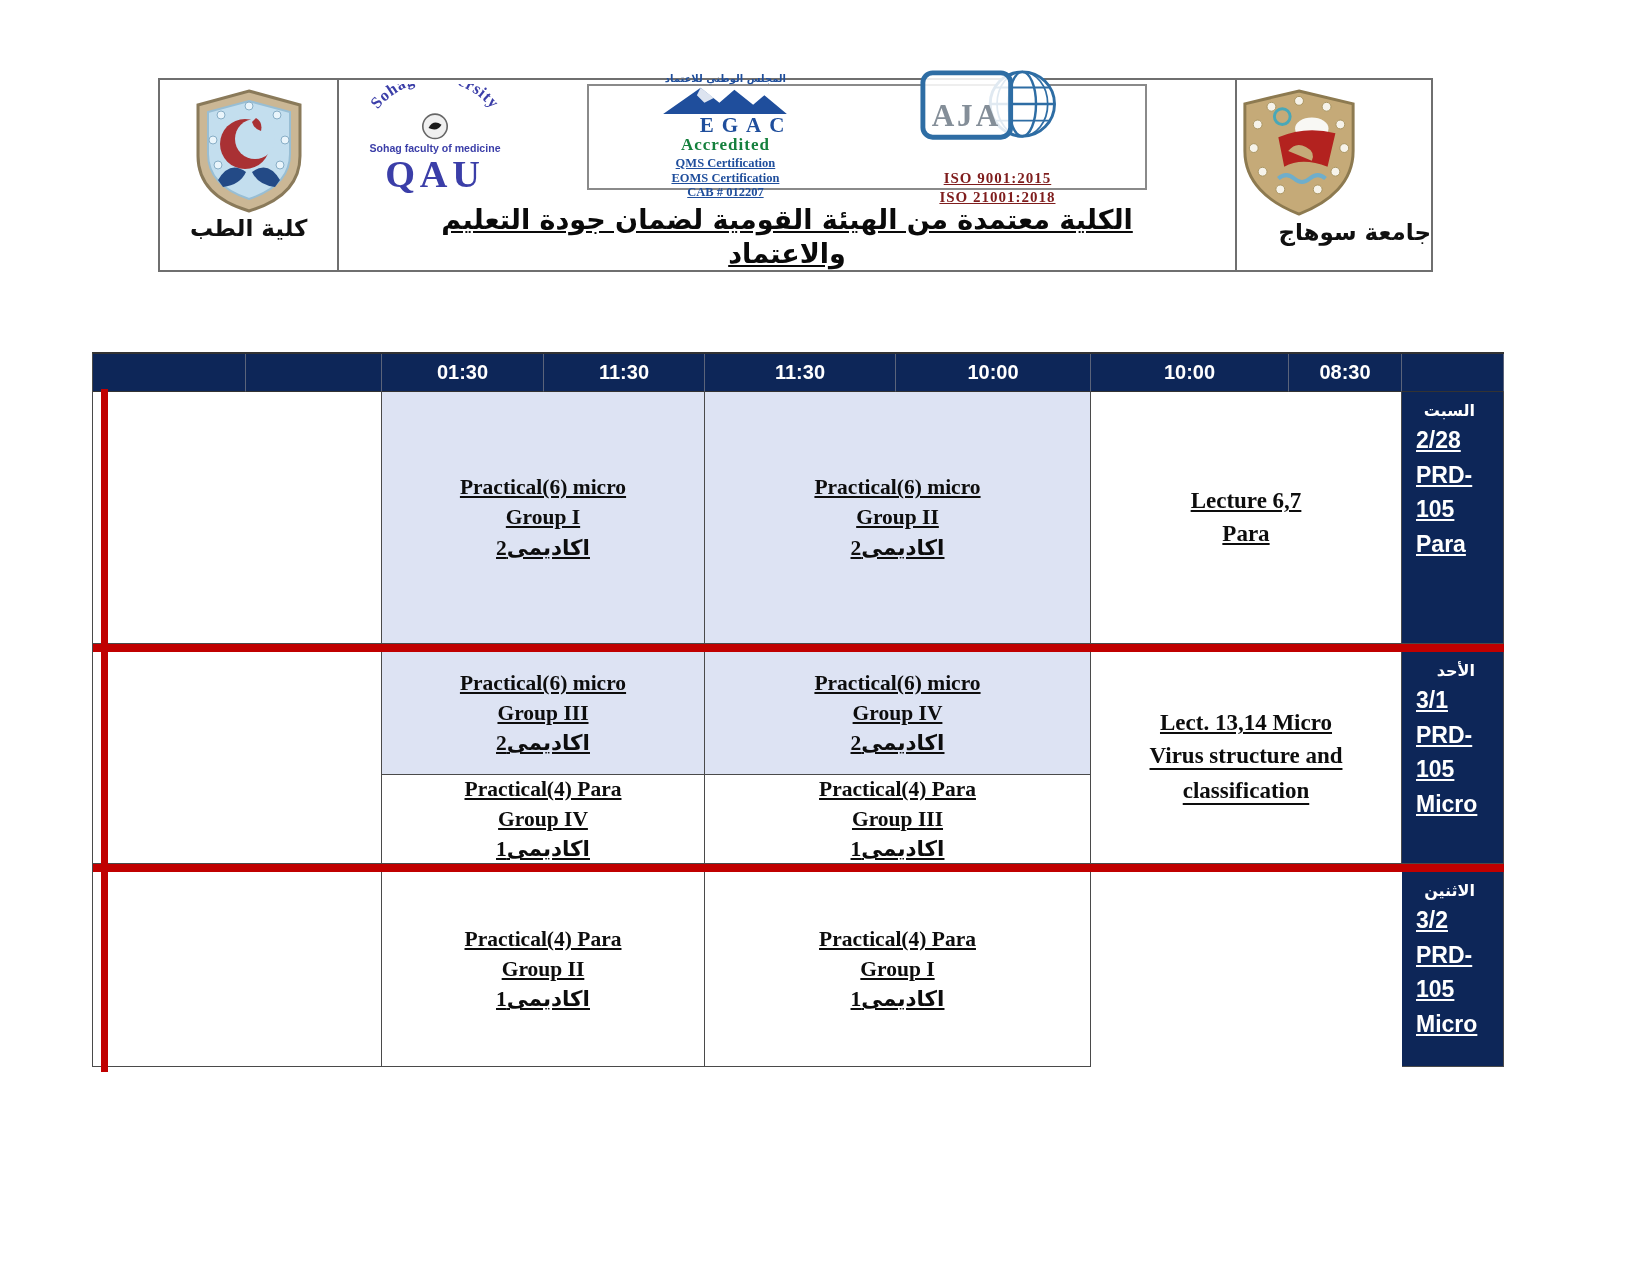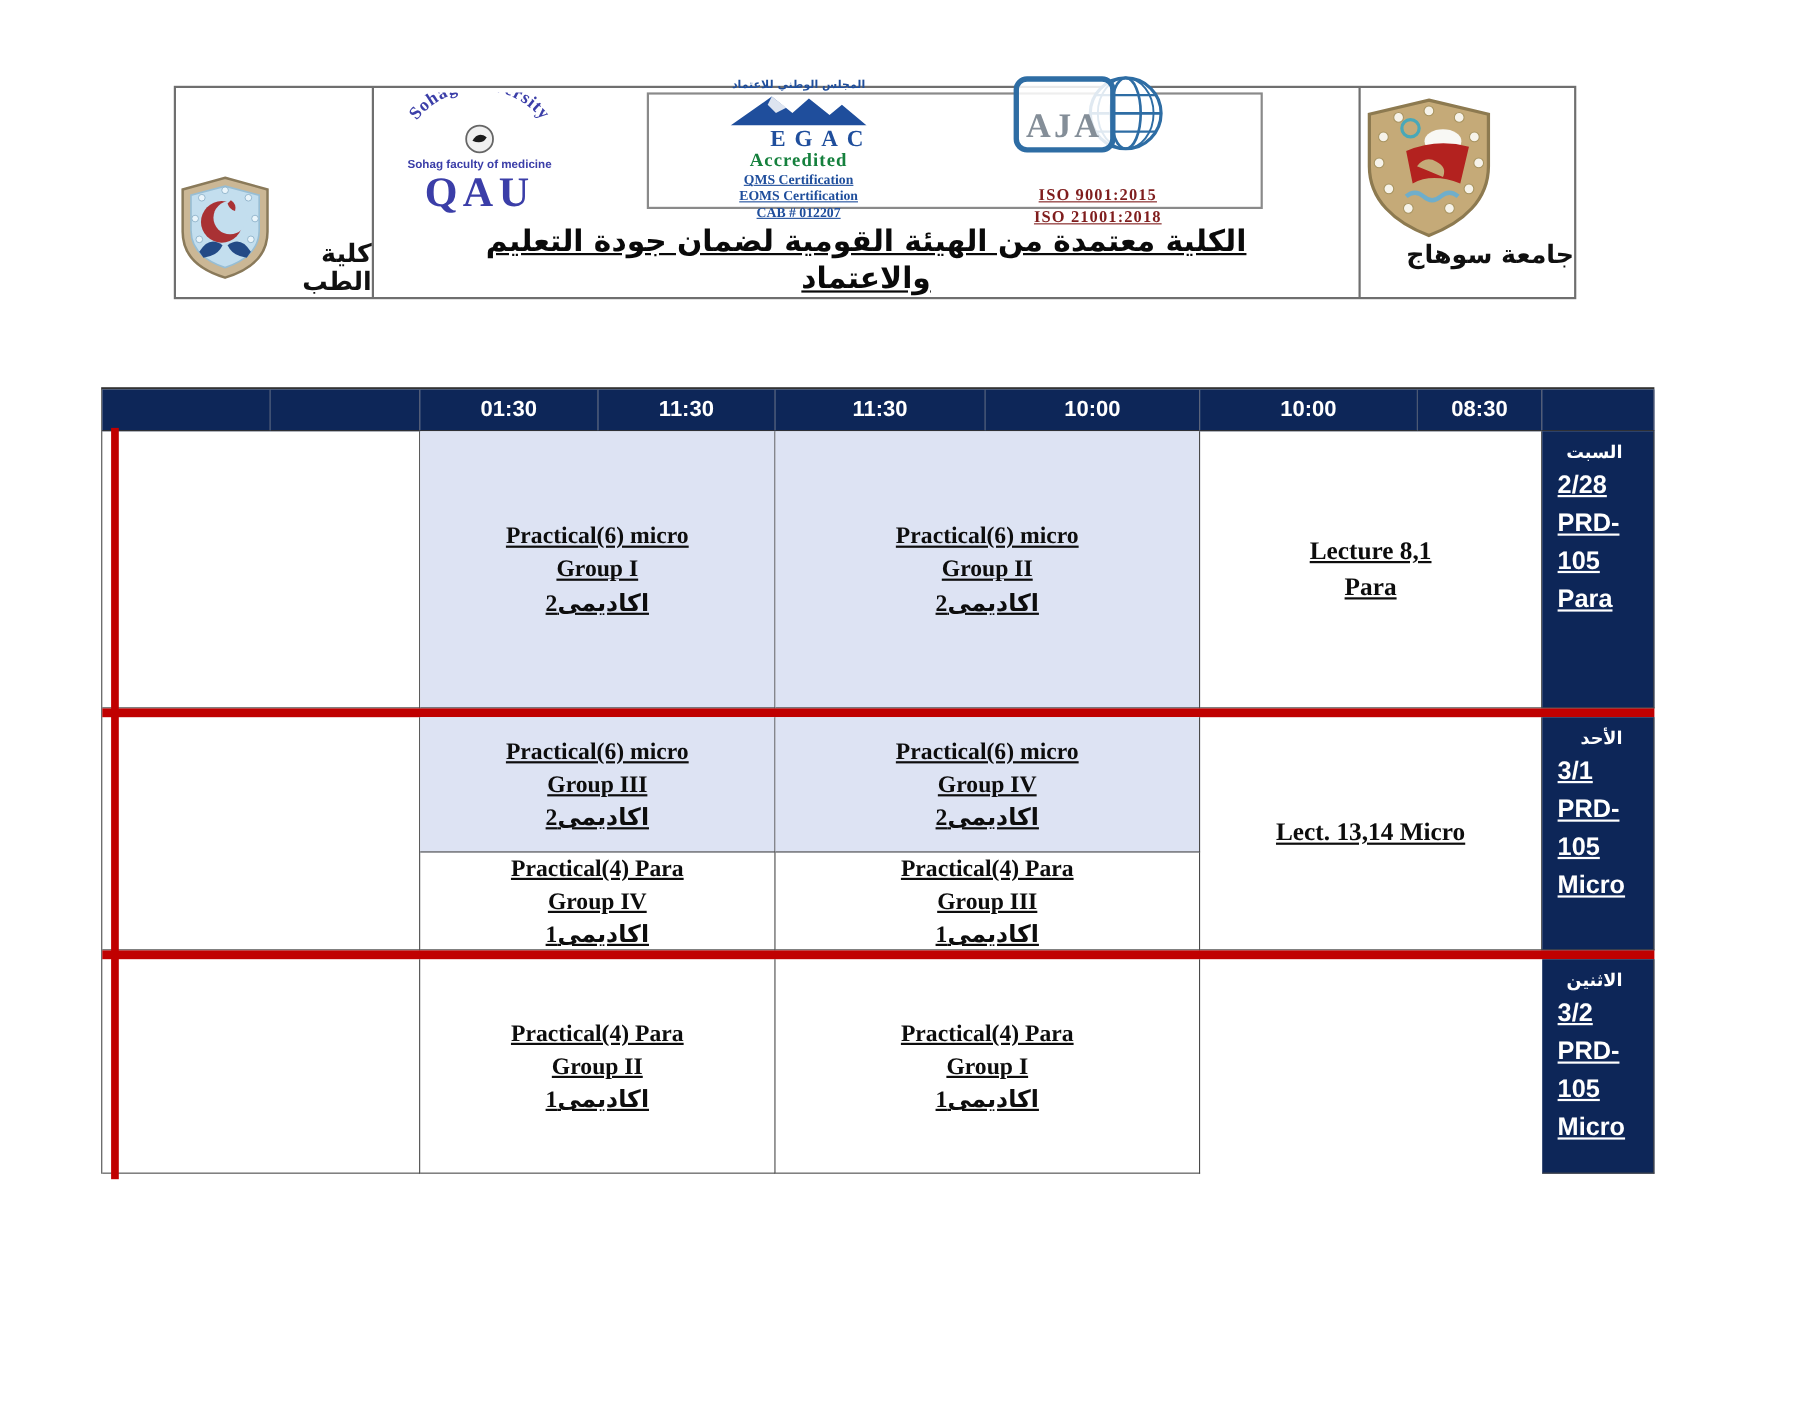--- a/index.html
+++ b/index.html
@@ -9,21 +9,21 @@
     -webkit-font-smoothing:antialiased;
   }
   .pre { white-space:pre-line;text-decoration:underline; }
 
   
   .banner {
     position:absolute; left:158px; top:78px; width:1275px; height:194px;
     display:flex; border:2px solid #6f6f6f; box-sizing:border-box; background:#fff;
   }
   .bcell { box-sizing:border-box; }
-  .bleft  { width:180px; border-right:2px solid #6f6f6f; display:flex; flex-direction:row; align-items:flex-end; padding-top:8px; }
+  .bleft  { width:180px; border-right:2px solid #6f6f6f; display:flex; flex-direction:column; align-items:center; padding-top:8px; }
   .bmid   { width:900px; border-right:2px solid #6f6f6f; padding:4px 6px 0 6px; }
   .bright { width:195px; display:flex; flex-direction:column; padding-top:8px; }
   .bcaption {
     font-family:"DejaVu Sans",sans-serif; font-weight:bold; font-size:23px; color:#101010;
     margin-top:1px; direction:rtl;
   }
   .midtop { display:flex; align-items:flex-start; height:116px; }
   .qau-svg { margin-left:4px; flex:0 0 auto; }
   .certbox {
     margin-left:66px; width:560px; height:106px; border:2px solid #8a8a8a; background:#fff;
@@ -185,21 +185,21 @@
   <div class="th" style="grid-area:1/9/2/10"></div>
 
   <div class="cell" style="grid-area:2/1/3/3"></div>
   <div class="cell blue pre" style="grid-area:2/3/3/5">Practical(6) micro
 Group I
 اكاديمى2</div>
   <div class="cell blue pre" style="grid-area:2/5/3/7">Practical(6) micro
 Group II
 اكاديمى2</div>
   <div class="cell lec" style="grid-area:2/7/3/9">
-    <div class="pre">Lecture 8,1
+    <div class="pre">Lecture 6,7
 Para</div>
     <div class="lec-topic pre"></div>
   </div>
   <div class="day" style="grid-area:2/9/3/10">
     <div class="day-name">السبت</div>
     <div class="day-info pre">2/28
 PRD-
 105
 Para</div>
   </div>
@@ -214,20 +214,22 @@
 Group IV
 اكاديمى2</div>
   <div class="cell pre" style="grid-area:5/3/6/5">Practical(4) Para
 Group IV
 اكاديمى1</div>
   <div class="cell pre" style="grid-area:5/5/6/7">Practical(4) Para
 Group III
 اكاديمى1</div>
   <div class="cell lec" style="grid-area:4/7/6/9">
     <div class="pre">Lect. 13,14 Micro</div>
+    <div class="lec-topic pre">Virus structure and
+classification</div>
   </div>
   <div class="day" style="grid-area:4/9/6/10">
     <div class="day-name">الأحد</div>
     <div class="day-info pre">3/1
 PRD-
 105
 Micro</div>
   </div>
 
   <div class="redrow" style="grid-area:6/1/7/10"></div>

